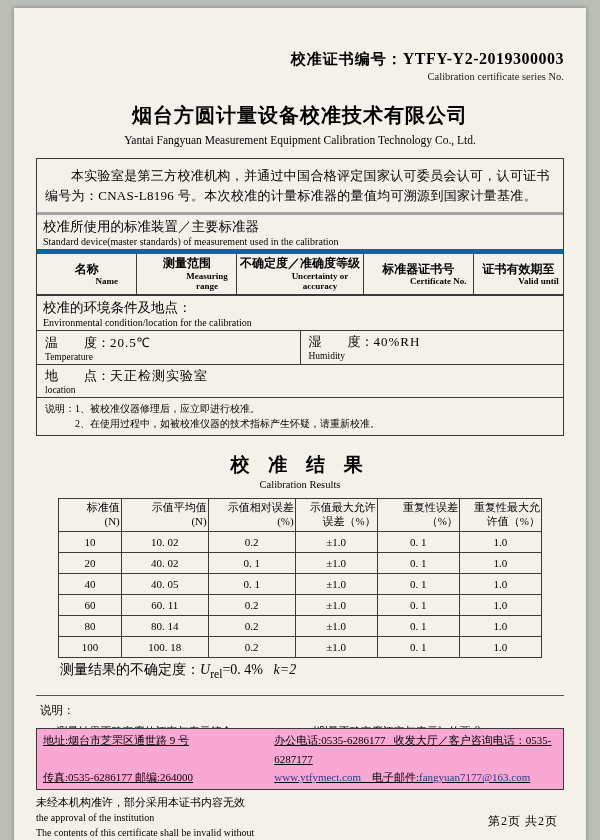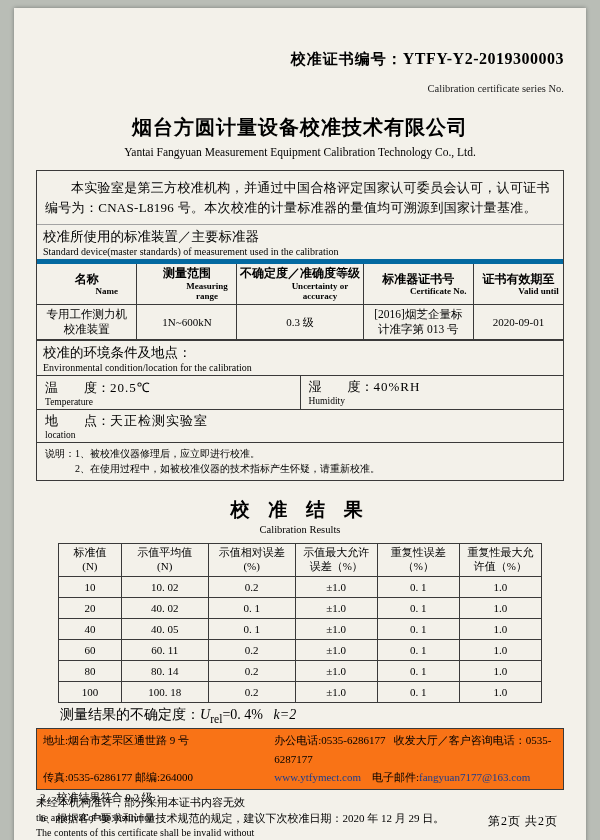--- a/index.html
+++ b/index.html
@@ -29,21 +29,21 @@
   .cert-no-label{
     font-size:15px;font-weight:bold;letter-spacing:1px;
   }
   .cert-no-value{
     font-size:16px;font-weight:bold;letter-spacing:.5px;
   }
   .cert-no-en{
     text-align:right;
     font-size:10.5px;
     color:#222;
-    margin-top:14px;
+    margin-top:2px;
   }
   .company-cn{
     text-align:center;
     font-size:20px;
     font-weight:bold;
     margin-top:20px;
     letter-spacing:1px;
   }
   .company-en{
     text-align:center;
@@ -56,21 +56,21 @@
     margin-top:12px;
   }
   .intro{
     padding:7px 8px 6px 8px;
     font-size:13px;
     line-height:1.55;
     letter-spacing:.3px;
   }
   .intro .indent{ text-indent:2em; display:block;}
   .sec-title{
-    border-top:1px solid #a3a3a3;
+    border-top:3px solid #a3a3a3;
     padding:3px 6px 0 6px;
     font-size:13.5px;
   }
   .sec-title .en{
     display:block;
     font-size:10px;
     padding-bottom:2px;
   }
   table{
     border-collapse:collapse;
@@ -135,21 +135,21 @@
     margin-top:8px;
     padding:0 22px;
   }
   .res-table td,.res-table th{
     border:1px solid #3a3a3a;
     font-size:11px;
     text-align:center;
     padding:2px 1px;
     height:16px;
   }
-  .res-table th{font-weight:normal;}
+  .res-table th{font-weight:normal;text-align:right;}
   .res-hdr-cn{display:block;font-size:11px;line-height:1.25;}
   .uncert-line{
     padding:3px 24px 0 24px;
     font-size:14px;
   }
   .uncert-line .ital{font-style:italic;}
   .bottom-note{
     margin-top:14px;
     border-top:1px solid #555;
     padding:4px 4px 0 4px;
@@ -158,21 +158,22 @@
   }
   .bottom-note .hd{font-size:11.5px;}
   .footer{
     position:absolute;
     left:22px;right:22px;
     bottom:58px;
     border:1px solid #3a3a3a;
     font-size:11px;
     padding:2px 6px;
     line-height:1.7;
-    background:#f97316;
+    background:#f9a8d4;
+    text-decoration:underline;
   }
   .footer .row{display:flex;}
   .footer .row .c1{width:45%;}
   .footer .row .c2{width:55%;}
   .footer .blue{color:#1b3d8f;}
   .disclaimer{
     position:absolute;
     left:22px;right:22px;
     bottom:8px;
     font-size:11px;
@@ -236,33 +237,20 @@
             <span class="hdr-en">Uncertainty or accuracy</span>
           </th>
           <th>
             <span class="hdr-cn">标准器证书号</span>
             <span class="hdr-en">Certificate No.</span>
           </th>
           <th>
             <span class="hdr-cn">证书有效期至</span>
             <span class="hdr-en">Valid until</span>
           </th>
-        </tr>
-        <tr>
-          <td>
-            <span class="cell-cn">专用工作测力机</span>
-            <span class="cell-cn">校准装置</span>
-          </td>
-          <td>1N~600kN</td>
-          <td>0.3 级</td>
-          <td>
-            <span class="cell-cn">[2016]烟芝企量标</span>
-            <span class="cell-cn">计准字第 013 号</span>
-          </td>
-          <td>2020-09-01</td>
         </tr>
       </tbody>
         </table>
 
       <div class="env-title">
         <span>校准的环境条件及地点：</span>
         <span class="en">Environmental condition/location for the calibration</span>
       </div>
 
       <div class="env-row">

